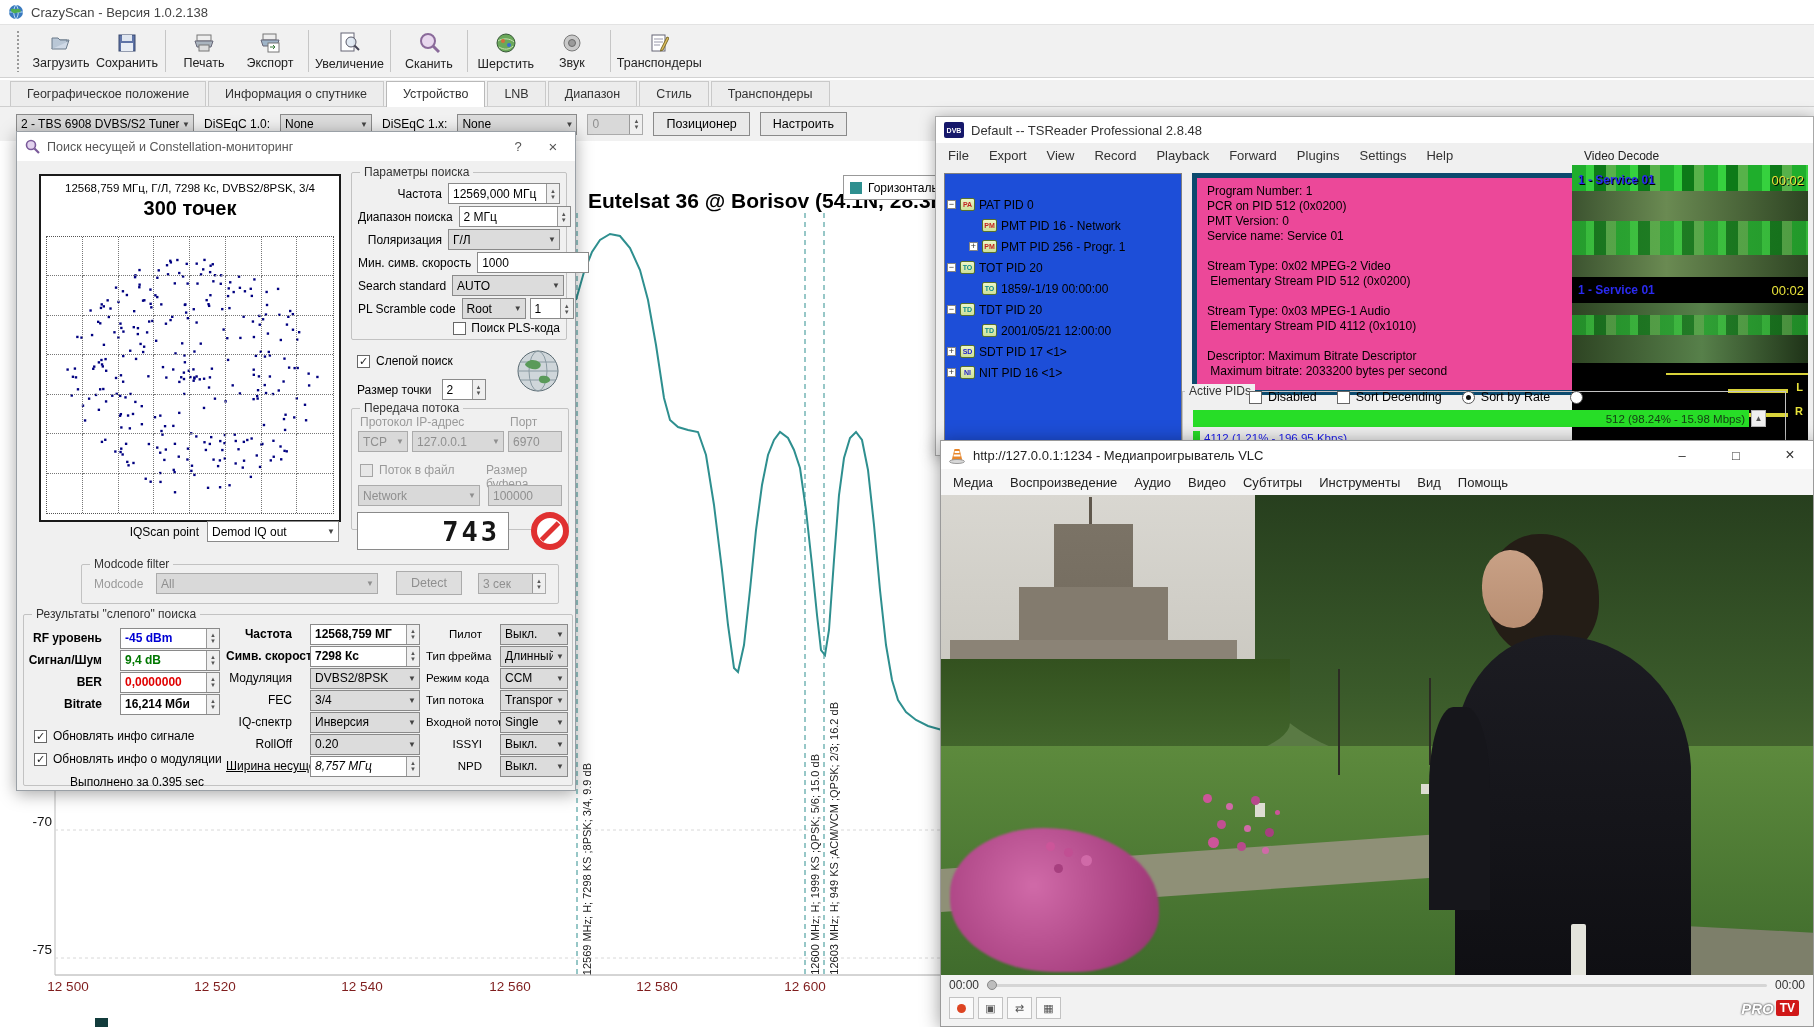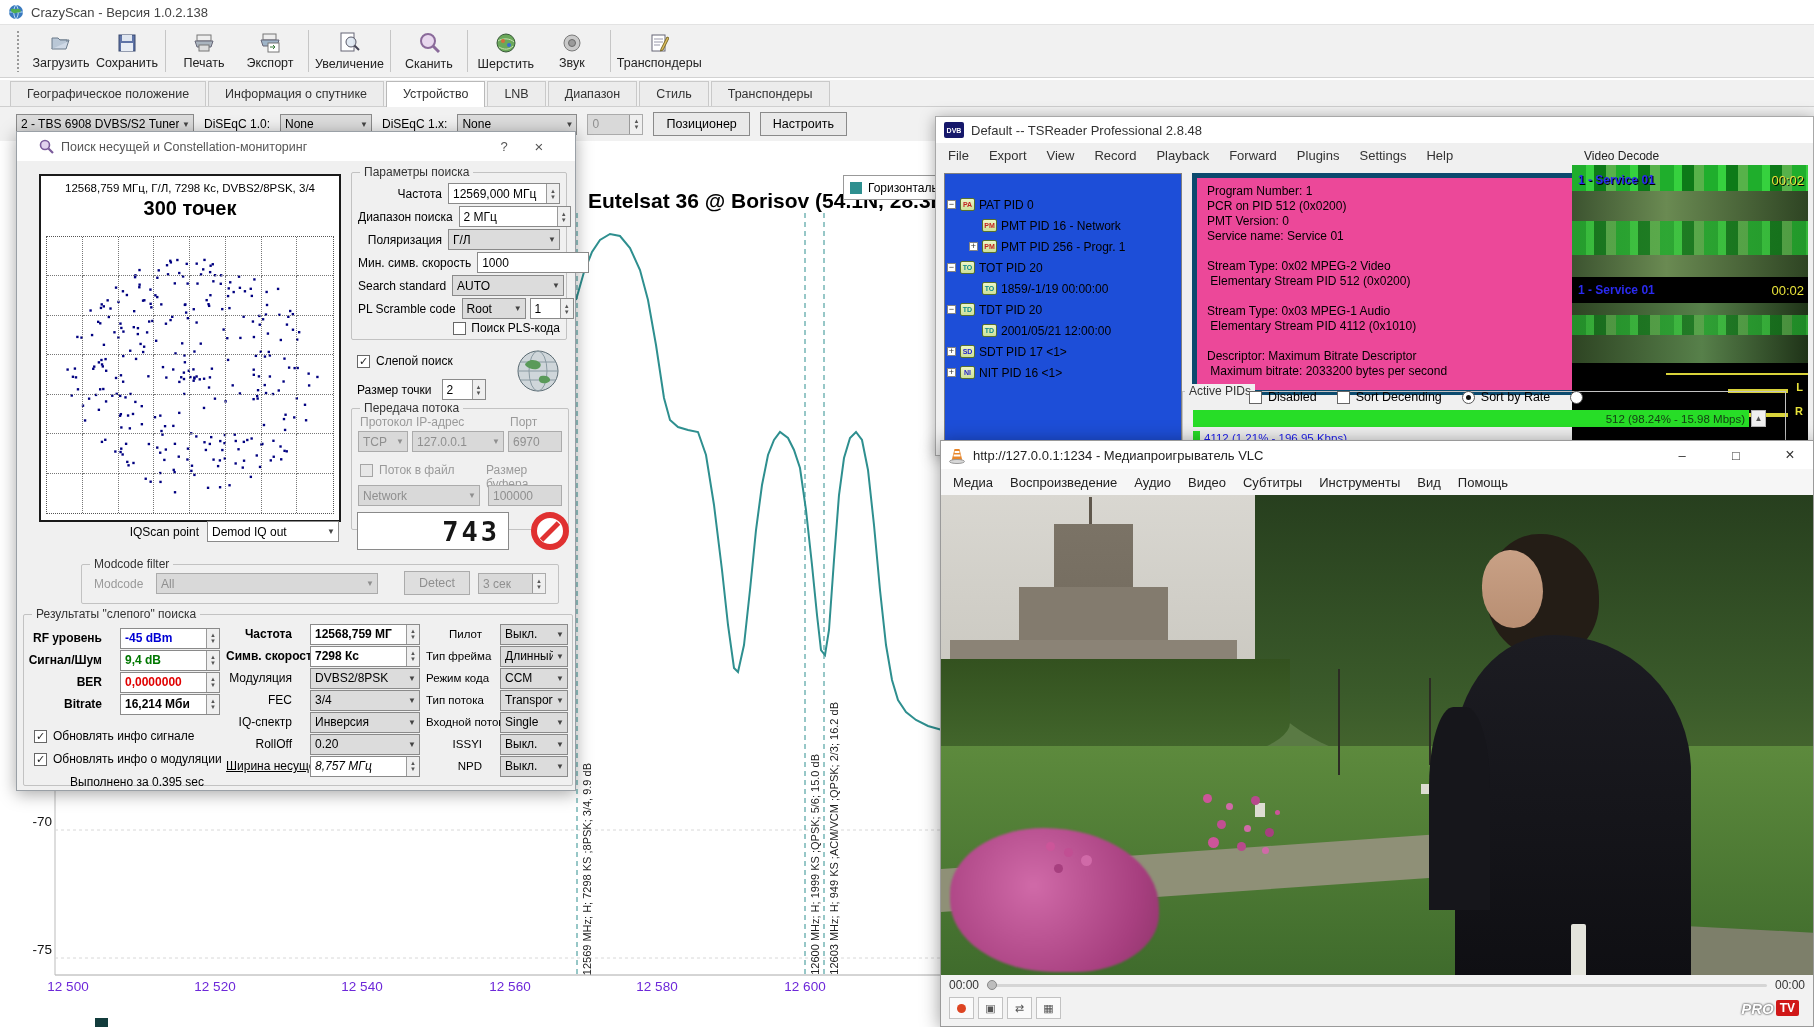--- a/index.html
+++ b/index.html
@@ -36,28 +36,28 @@
 .grp{position:absolute;border:1px solid #c2c2c2;border-radius:2px}
 .glabel{position:absolute;top:-8px;left:8px;background:#f0f0f0;padding:0 4px;font-size:12px;color:#333;white-space:nowrap}
 .lab{white-space:nowrap}
 
 
 #chart-layer{position:absolute;left:0;top:141px;width:1814px;height:886px;background:#fff;z-index:1}
 #chart-svg{position:absolute;left:0;top:0}
 #chart-title{position:absolute;left:588px;top:48px;font-size:21px;font-weight:bold;white-space:nowrap}
 #chart-legend{position:absolute;left:843px;top:34px;width:119px;height:25px;background:#fff;border:1px solid #999;display:flex;align-items:center;gap:6px;padding:0 6px;overflow:hidden}
 #chart-legend .sw{width:12px;height:12px;background:#2e8f8f;flex:none}
-.xtick{position:absolute;top:838px;transform:translateX(-50%);font-size:13.5px;color:#6d28d9;white-space:nowrap}
+.xtick{position:absolute;top:838px;transform:translateX(-50%);font-size:13.5px;color:#7f1d1d;white-space:nowrap}
 .ytick{position:absolute;left:24px;width:28px;text-align:right;font-size:13.5px;color:#111}
 .annot{position:absolute;bottom:52px;writing-mode:vertical-rl;transform:rotate(180deg);font-size:11px;color:#1c1c1c;white-space:pre}
 #axis-glyph{position:absolute;left:95px;top:877px;width:13px;height:10px;background:#123c3c}
 
 
 #dlg{position:absolute;left:16px;top:131px;width:560px;height:660px;background:#f0f0f0;border:1px solid #9aa0a6;box-shadow:0 3px 16px rgba(0,0,0,.35);z-index:10}
-#dlg-title{height:29px;background:#fff;display:flex;align-items:center;gap:7px;padding:0 22px;font-size:12.5px;color:#555}
+#dlg-title{height:29px;background:#fff;display:flex;align-items:center;gap:7px;padding:0 8px;font-size:12.5px;color:#555}
 #dlg-title .sp{flex:1}
 .dlg-sysbtn{width:28px;text-align:center;font-size:13px;color:#555}
 #const-box{position:absolute;left:22px;top:42px;width:302px;height:348px;background:#fff;border:2px solid #1a1a1a}
 #const-head{text-align:center;font-size:11.5px;margin-top:6px;white-space:nowrap}
 #const-points-label{text-align:center;font-size:20px;font-weight:bold;margin-top:3px}
 #const-plot{position:absolute;left:5px;top:60px;right:5px;bottom:6px;border:1px dotted #555}
 #const-grid{position:absolute;inset:0;display:grid;grid-template-columns:repeat(8,1fr);grid-template-rows:repeat(7,1fr)}
 #const-grid div{border-right:1px dotted #777;border-bottom:1px dotted #777}
 #const-grid div:nth-child(8n){border-right:none}
 #const-grid div:nth-child(n+49){border-bottom:none}
@@ -821,21 +821,21 @@
   <div id="counter">743</div>
   <div id="stop-icon"></div>
 
   <div class="grp" style="left:64px;top:432px;width:478px;height:40px">
     <span class="glabel">Modcode filter</span>
     <span class="abs" style="left:12px;top:12px;color:#9a9a9a">Modcode</span>
     <div class="fld dis abs" style="left:74px;top:8px;width:222px">
         <span class="val">All</span>
         <span class="varrow">▼</span>
       </div>
-    <div class="btn dis abs" style="left:322px;top:6px;width:66px">Detect</div>
+    <div class="btn dis abs" style="left:314px;top:6px;width:66px">Detect</div>
     <div class="fld dis abs" style="left:396px;top:8px;width:68px">
         <span class="val">3 сек</span>
         <span class="spin">
           <span>▲</span>
           <span>▼</span>
         </span>
       </div>
   </div>
 
   <div class="grp" style="left:6px;top:482px;width:550px;height:172px">

